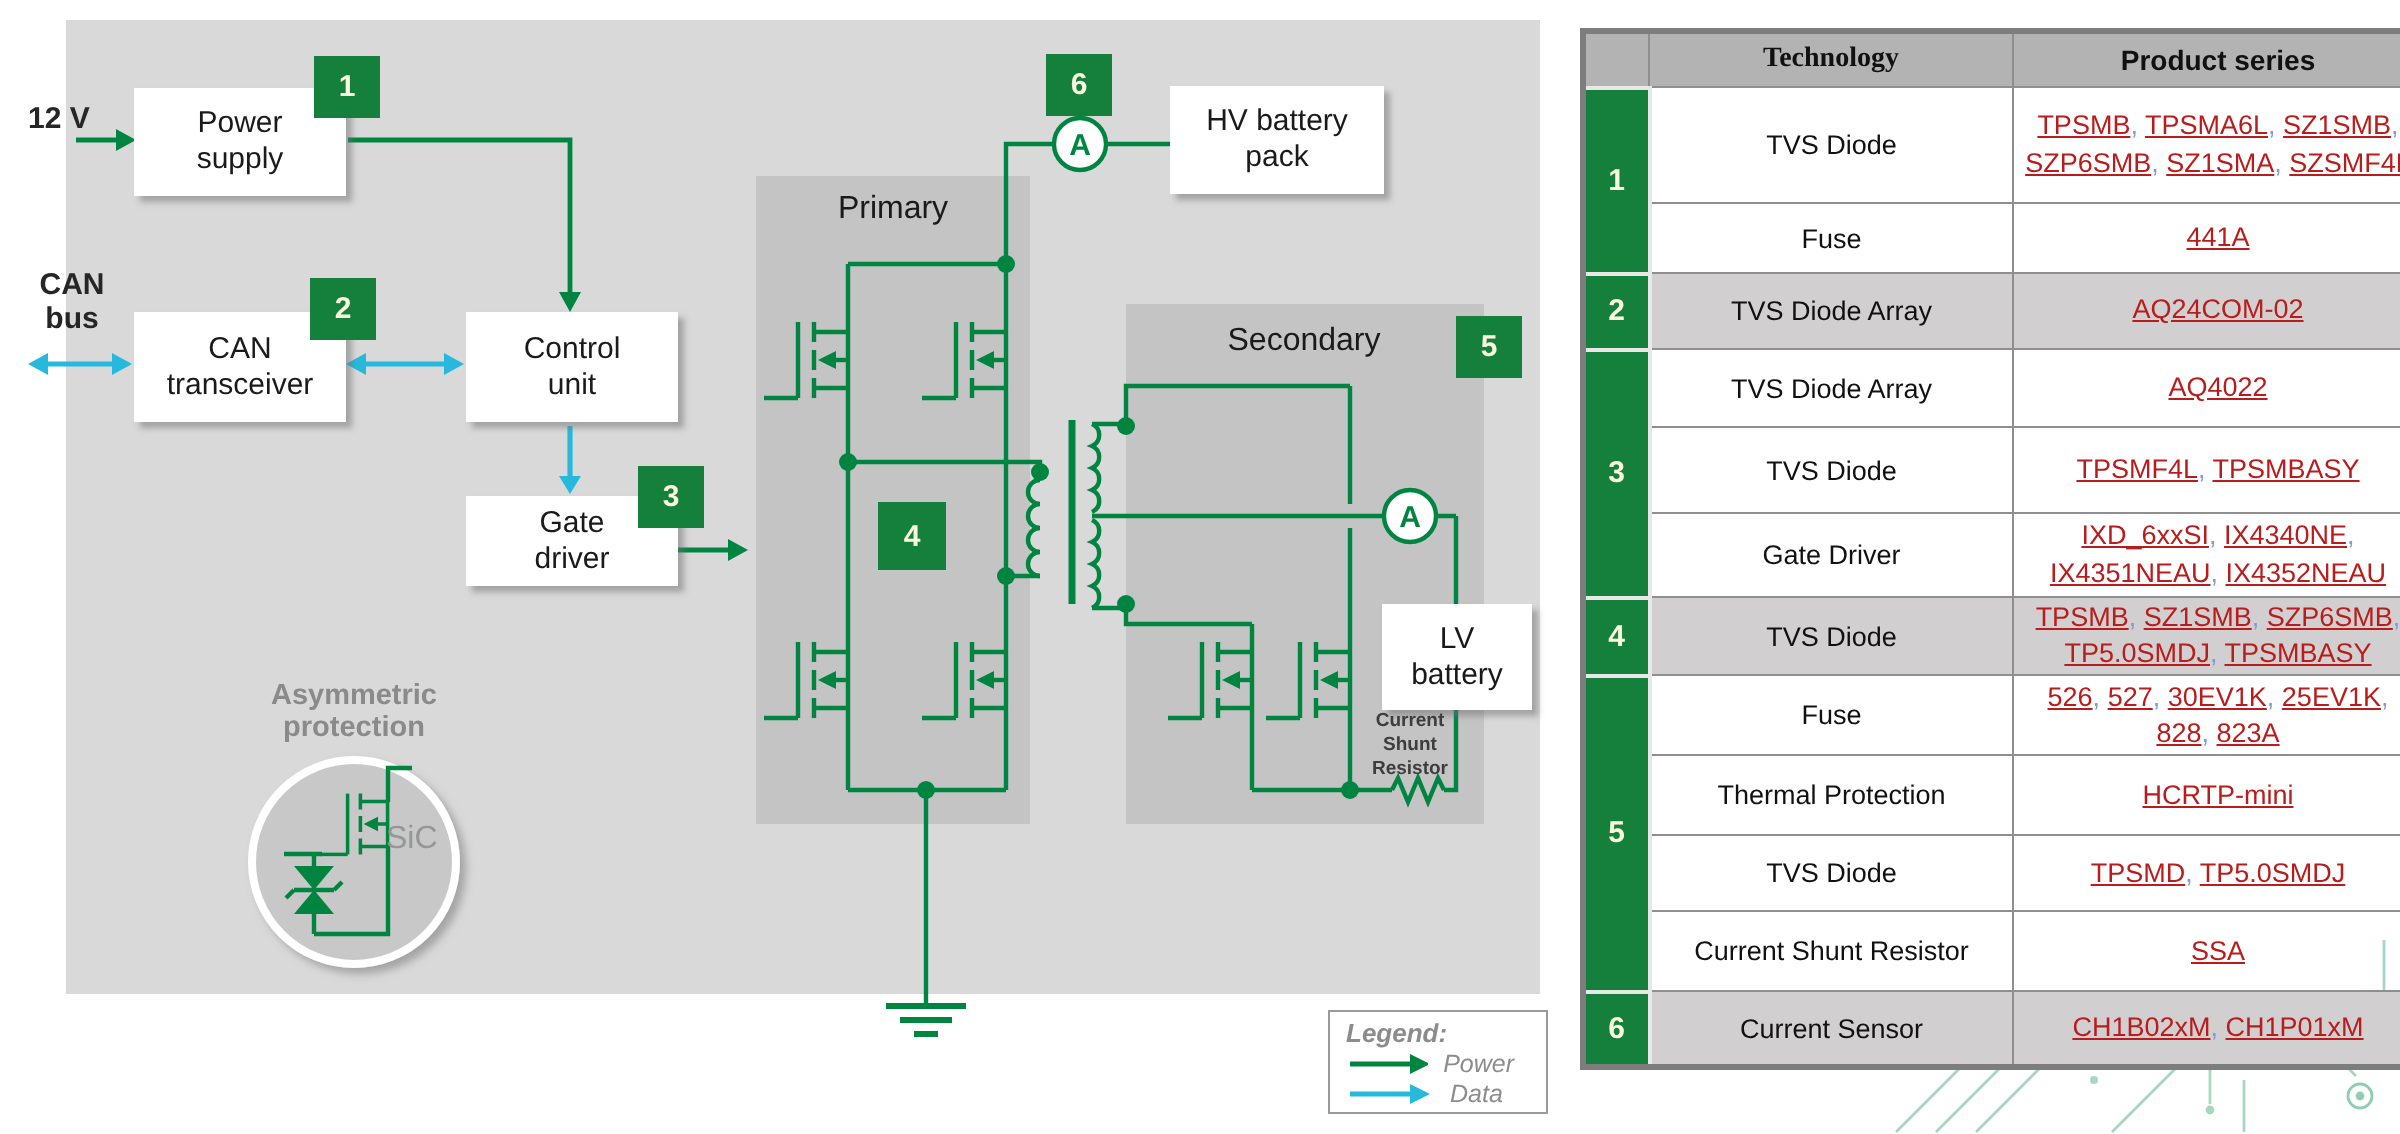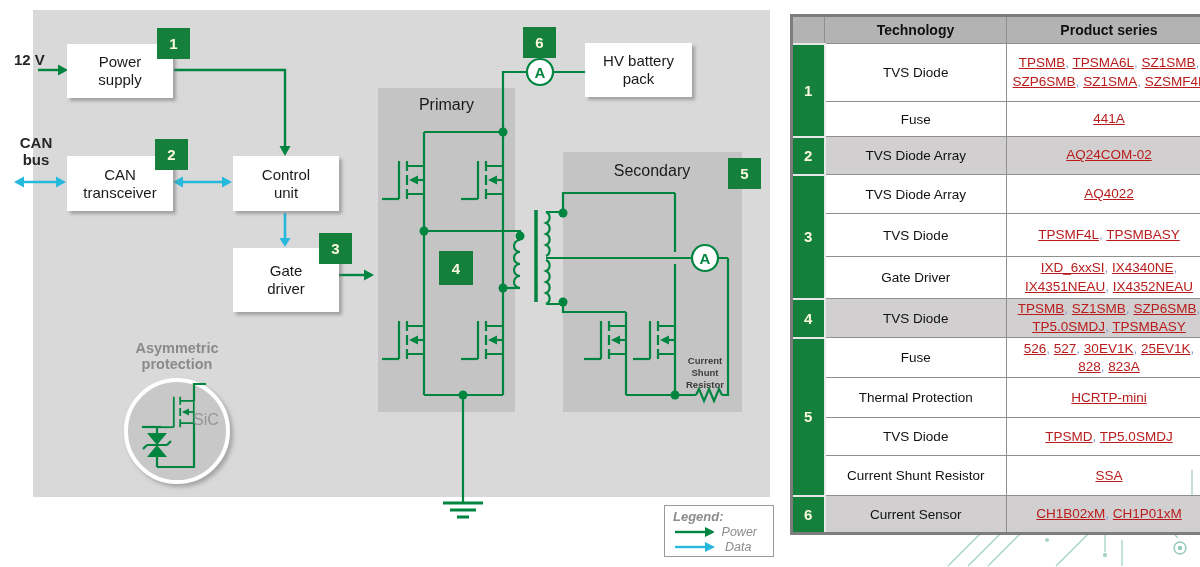--- a/index.html
+++ b/index.html
@@ -37,21 +37,21 @@
   .legrow{display:flex;align-items:center;height:15px;}
   .legrow svg{margin-right:8px;}
   .legrow span{font-style:italic;font-size:12.5px;color:#8c8c8c;}
   
   #ptable{left:790px;top:14px;z-index:4;}
   table{border-collapse:collapse;table-layout:fixed;width:404px;}
   th,td{border:1.5px solid #8f8f8f;padding:1px 3px;box-sizing:border-box;}
   table{border:3px solid #7d7d7d;}
   th{background:#b3b3b3;color:#111;font-size:14px;font-weight:bold;height:28px;}
   th.numh{width:33px;}
-  th.tech{width:182px;}
+  th.tech{width:182px;font-family:Liberation Serif, serif;}
   th.prod{width:206px;}
   td.num{background:#15803B;color:#fbf8e0;font-weight:bold;font-size:15px;
          text-align:center;border:2px solid #e8e8e8;}
   td.tech{font-size:13.5px;color:#111;text-align:center;}
   td.prod{font-size:13.5px;text-align:center;line-height:1.35;}
   td.alt{background:#d1cfcf;}
   td.prod a{color:#b91c1c;text-decoration:underline;cursor:pointer;}
   .sep{color:#7f9cd9;}
 </style>
 </head>
@@ -194,24 +194,26 @@
       <text x="705" y="263.5" text-anchor="middle" font-size="15" font-weight="bold" fill="#008540">A</text>
     </g>
   </svg>
 
   <div class="abs wbox" style="left:67px;top:44px;width:106px;height:54px;">Power
 supply</div>
   <div class="abs wbox" style="left:67px;top:156px;width:106px;height:55px;">CAN
 transceiver</div>
   <div class="abs wbox" style="left:233px;top:156px;width:106px;height:55px;">Control
 unit</div>
-  <div class="abs wbox" style="left:233px;top:248px;width:106px;height:64px;">Gate
+  <div class="abs wbox" style="left:233px;top:248px;width:106px;height:45px;">Gate
 driver</div>
   <div class="abs wbox" style="left:585px;top:43px;width:107px;height:54px;">HV battery
 pack</div>
+  <div class="abs wbox" style="left:691px;top:302px;width:75px;height:53px;">LV
+battery</div>
 
   <div class="abs badge" style="left:157px;top:28px;">1</div>
   <div class="abs badge" style="left:155px;top:139px;">2</div>
   <div class="abs badge" style="left:319px;top:233px;">3</div>
   <div class="abs badge" style="left:439px;top:251px;width:34px;height:34px;">4</div>
   <div class="abs badge" style="left:728px;top:158px;">5</div>
   <div class="abs badge" style="left:523px;top:27px;">6</div>
 
   <div id="lbl-12v" class="abs dlabel">12 V</div>
   <div id="lbl-canbus" class="abs dlabel">CAN

